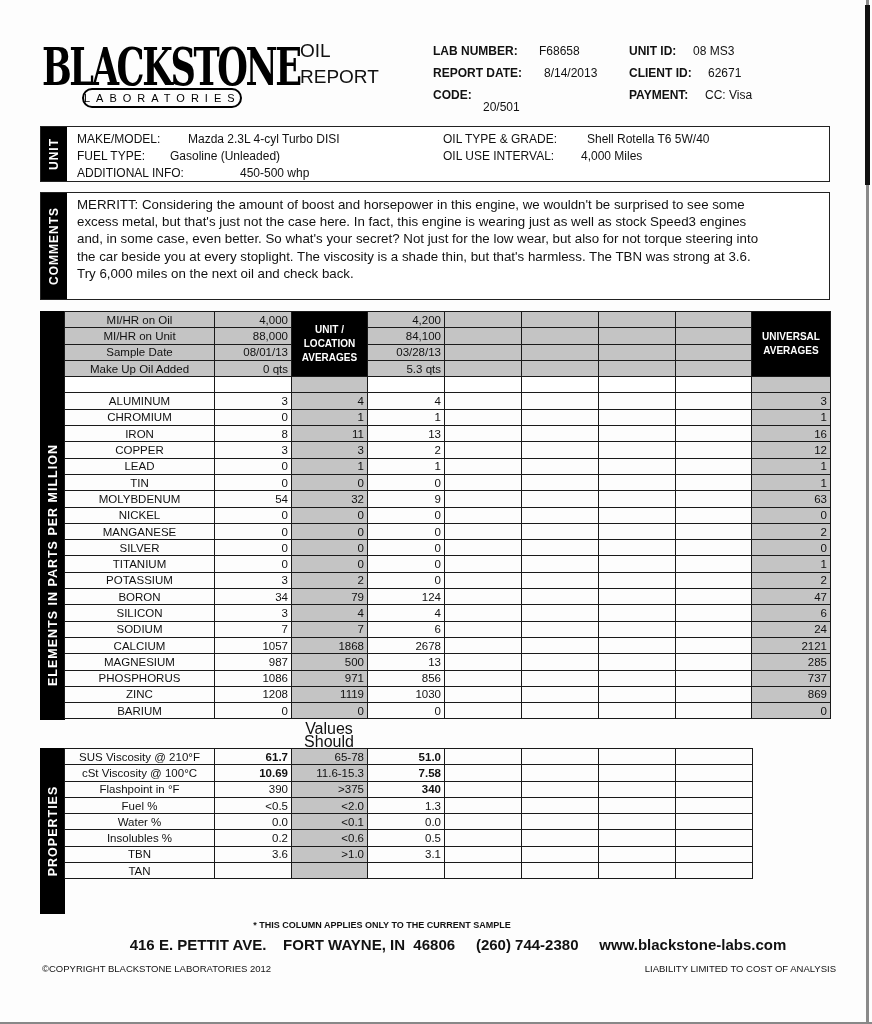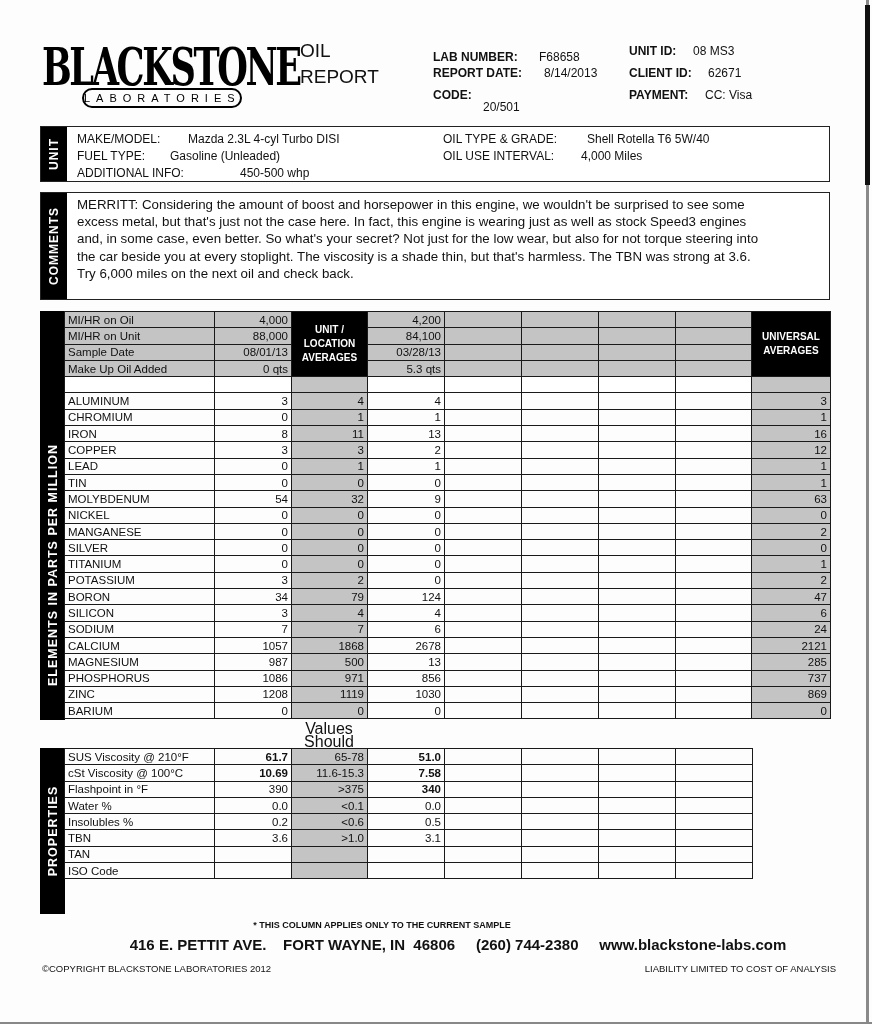--- a/index.html
+++ b/index.html
@@ -14,21 +14,21 @@
   .hdr-field b { font-weight: bold; }
   
   .box { border: 1.5px solid #222; background: #fff; }
   .sidebar { position: absolute; left: 0; top: 0; bottom: 0; background: #000; color: #fff; font-weight: bold; font-size: 12px; }
   .vtext { position: absolute; left: 50%; top: 50%; transform: translate(-50%,-50%) rotate(-90deg); white-space: nowrap; letter-spacing: 1px; }
   .unit-text { font-size: 12px; white-space: nowrap; }
   .comment-text { font-size: 13.3px; line-height: 17.2px; }
   
   table { border-collapse: collapse; table-layout: fixed; position: absolute; }
   td { border: 1.2px solid #1a1a1a; font-size: 11.5px; height: 16.3px; padding: 0 3px; white-space: nowrap; overflow: hidden; line-height: 14px; }
-  td.lbl { text-align: left; }
+  td.lbl { text-align: center; }
   td.num { text-align: right; }
   td.gray { background: #c4c4c4; }
   td.blk { background: #000; color: #fff; font-weight: bold; text-align: center; font-size: 10px; line-height: 14px; white-space: normal; }
   td.bold { font-weight: bold; }
   td.white { background: #fff; }
   .side-blk { position: absolute; background: #000; color: #fff; font-weight: bold; font-size: 12.5px; }
   .note { font-size: 16px; text-align: center; line-height: 13px; }
   .footer-addr { font-size: 15px; font-weight: bold; white-space: nowrap; }
   .small { font-size: 9.5px; white-space: nowrap; }
   .scrollbar { right: 3px; top: 0; width: 3px; height: 1024px; background: #8a8a8a; }
@@ -40,21 +40,21 @@
 
 <div class="abs logo">
   <div class="logo-main">BLACKSTONE</div>
   <div class="logo-sub">LABORATORIES</div>
 </div>
 <div class="abs oil-title">
   <div>OIL</div>
   <div>REPORT</div>
 </div>
 
-<div class="abs hdr-field" style="left:433px;top:50px;">
+<div class="abs hdr-field" style="left:433px;top:44px;">
   <b>LAB NUMBER:</b>
   <span style="position:absolute;left:106px;">F68658</span>
 </div>
 <div class="abs hdr-field" style="left:433px;top:66px;">
   <b>REPORT DATE:</b>
   <span style="position:absolute;left:111px;">8/14/2013</span>
 </div>
 <div class="abs hdr-field" style="left:433px;top:88px;">
   <b>CODE:</b>
   <span style="position:absolute;left:50px;margin-top:12px;">20/501</span>
@@ -433,20 +433,30 @@
         <td class="lbl">Flashpoint in °F</td>
         <td class="num">390</td>
         <td class="num gray">&gt;375</td>
         <td class="num bold">340</td>
         <td></td>
         <td></td>
         <td></td>
         <td></td>
       </tr>
       <tr>
+        <td class="lbl">Fuel %</td>
+        <td class="num">&lt;0.5</td>
+        <td class="num gray">&lt;2.0</td>
+        <td class="num">1.3</td>
+        <td></td>
+        <td></td>
+        <td></td>
+        <td></td>
+      </tr>
+      <tr>
         <td class="lbl">Water %</td>
         <td class="num">0.0</td>
         <td class="num gray">&lt;0.1</td>
         <td class="num">0.0</td>
         <td></td>
         <td></td>
         <td></td>
         <td></td>
       </tr>
       <tr>
@@ -472,30 +482,20 @@
       <tr>
         <td class="lbl">TAN</td>
         <td class="num"></td>
         <td class="num gray"></td>
         <td class="num"></td>
         <td></td>
         <td></td>
         <td></td>
         <td></td>
       </tr>
-      <tr>
-        <td class="lbl">ISO Code</td>
-        <td class="num"></td>
-        <td class="num gray"></td>
-        <td class="num"></td>
-        <td></td>
-        <td></td>
-        <td></td>
-        <td></td>
-      </tr>
     </tbody>
 </table>
 
 <div class="abs" style="left:0;top:920px;width:764px;text-align:center;font-size:9px;font-weight:bold;">* THIS COLUMN APPLIES ONLY TO THE CURRENT SAMPLE</div>
 <div class="abs footer-addr" style="left:0;top:936px;width:872px;text-align:center;white-space:pre;padding-left:44px;">416 E. PETTIT AVE.    FORT WAYNE, IN  46806     (260) 744-2380     www.blackstone-labs.com</div>
 <div class="abs small" style="left:42px;top:963px;">©COPYRIGHT BLACKSTONE LABORATORIES 2012</div>
 <div class="abs small" style="right:36px;top:963px;">LIABILITY LIMITED TO COST OF ANALYSIS</div>
 
 <div class="abs scrollbar"></div>
 <div class="abs scroll-thumb"></div>

